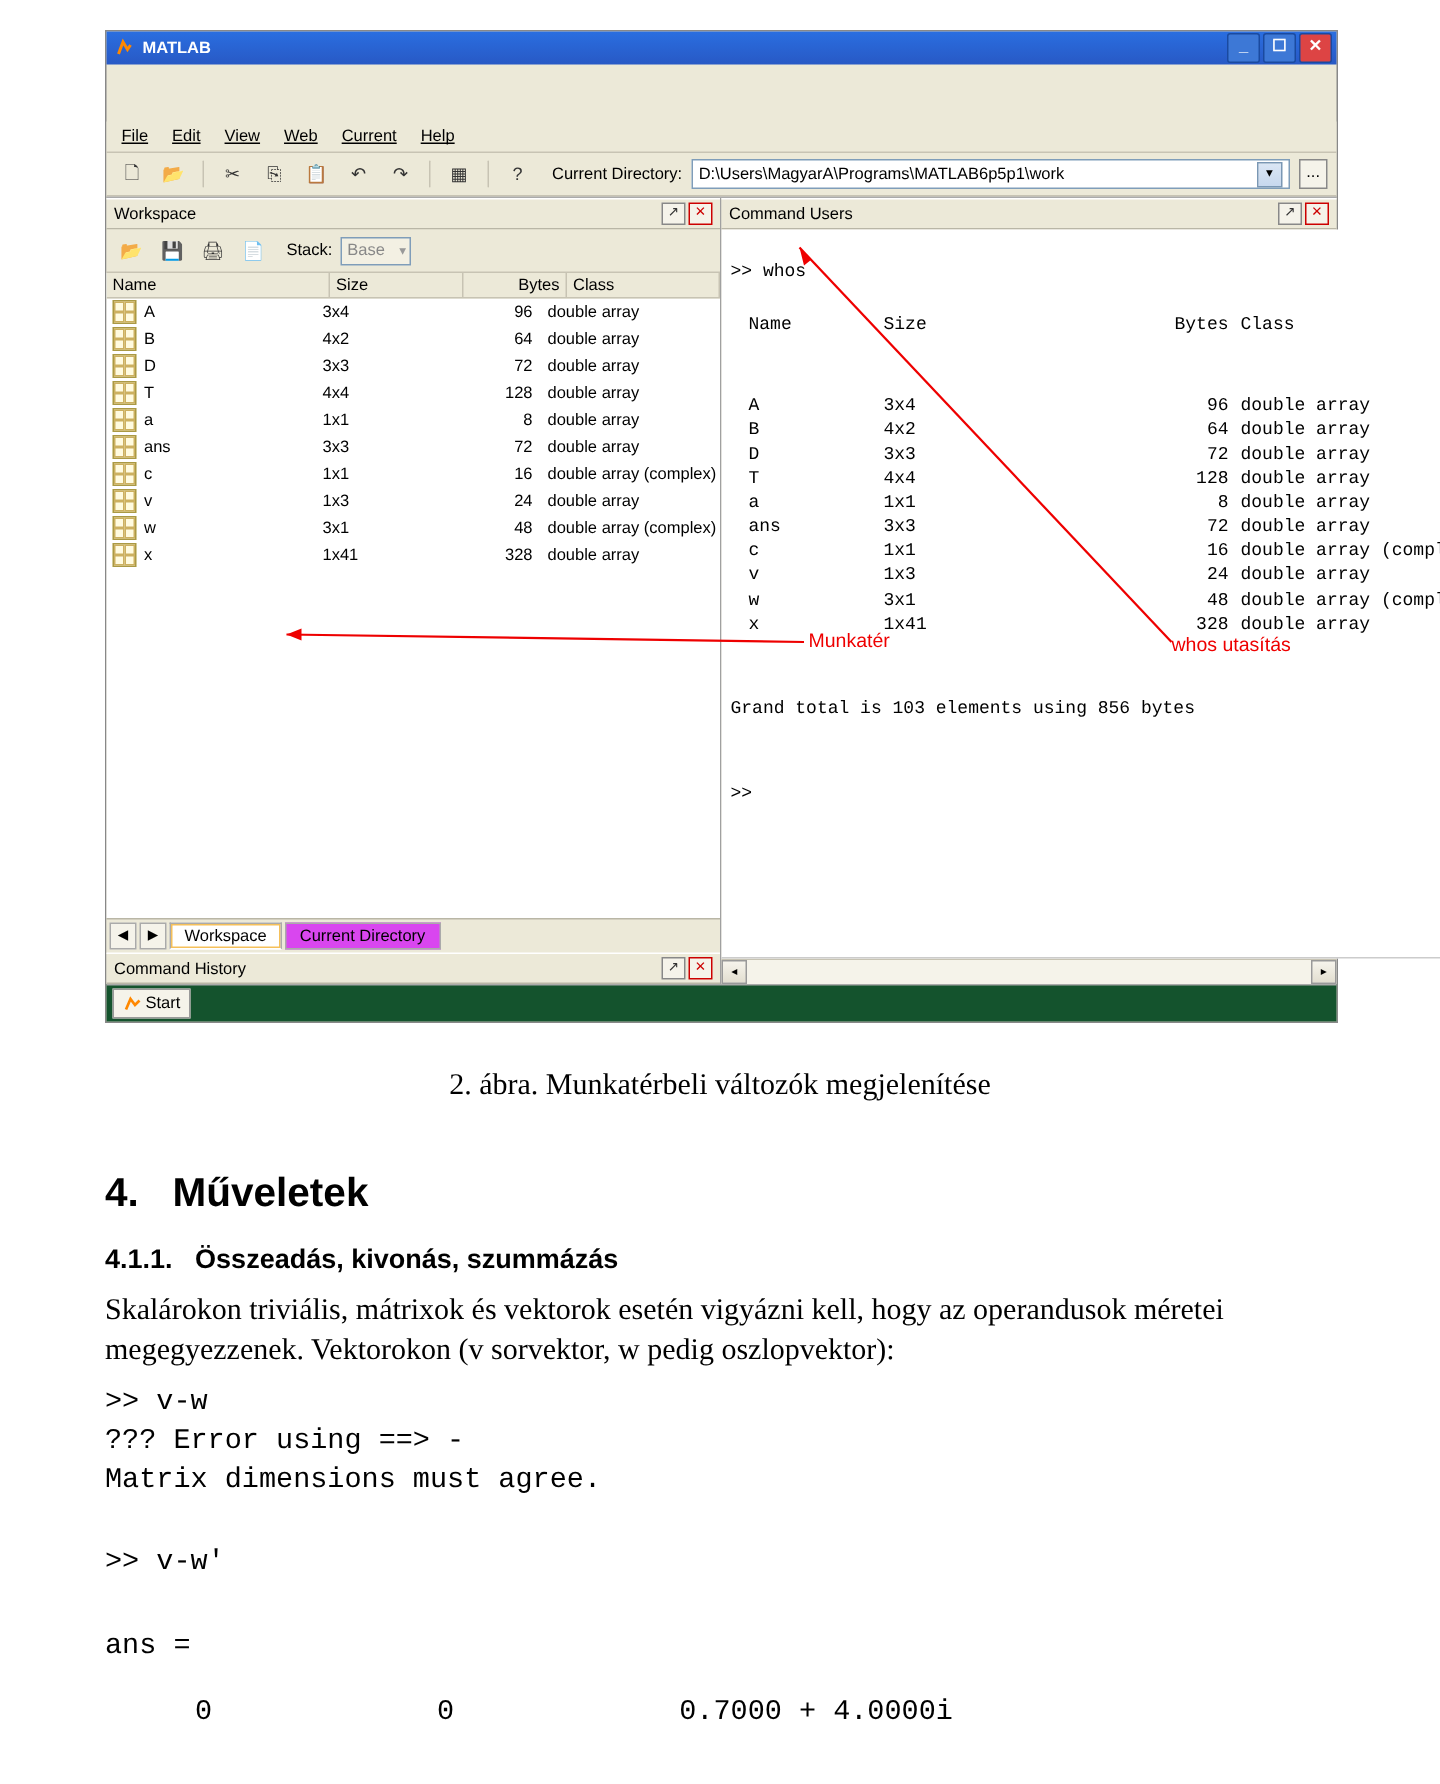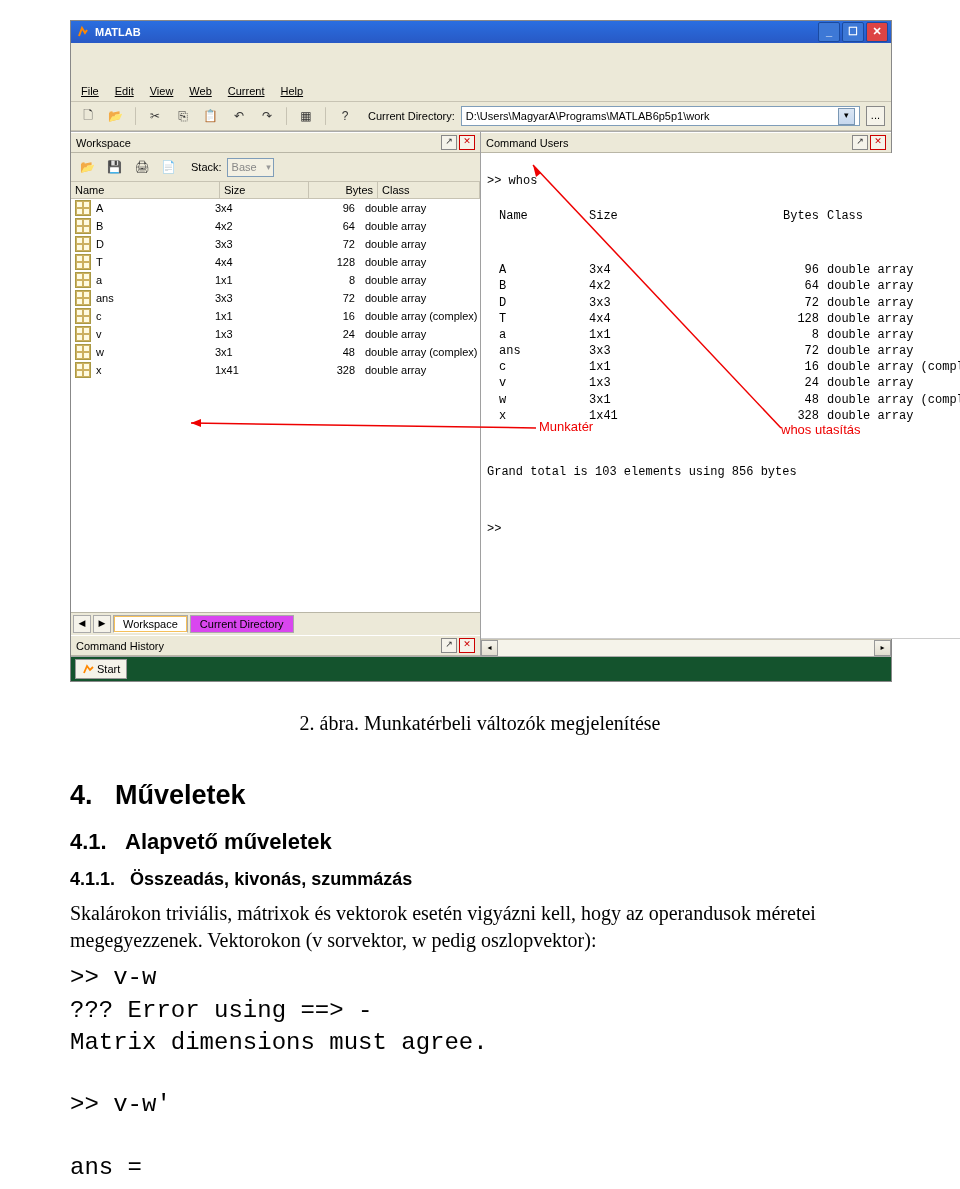--- a/index.html
+++ b/index.html
@@ -339,21 +339,21 @@
     font-weight: bold;
     margin: 0 0 10px 0;
   }
   p.body-text {
     font-size: 20px;
     line-height: 1.35;
     margin: 0 0 8px 0;
   }
   .code-block {
     font-family: "Courier New", monospace;
-    font-size: 24px;
+    font-size: 19px;
     line-height: 1.35;
     white-space: pre;
     margin: 4px 0 30px 0;
   }
   .ans-row {
     font-family: "Courier New", monospace;
     font-size: 19px;
     display: flex;
     gap: 150px;
     padding-left: 60px;
@@ -652,24 +652,20 @@
     </div>
   </div>
 
   <div class="caption">2. ábra. Munkatérbeli változók megjelenítése</div>
 
   <h2 class="sec">
     <span>4.</span>
     &nbsp;&nbsp;<span>Műveletek</span>
   </h2>
 
-  <h3 class="subsec">
-    <span>4.1.</span>
-    &nbsp;&nbsp;<span>Alapvető műveletek</span>
-  </h3>
 
   <h4 class="subsub">
     <span>4.1.1.</span>
     &nbsp;&nbsp;<span>Összeadás, kivonás, szummázás</span>
   </h4>
 
   <p class="body-text">Skalárokon triviális, mátrixok és vektorok esetén vigyázni kell, hogy az operandusok méretei megegyezzenek. Vektorokon (v sorvektor, w pedig oszlopvektor):</p>
 
   <div class="code-block">&gt;&gt; v-w
 ??? Error using ==&gt; -

